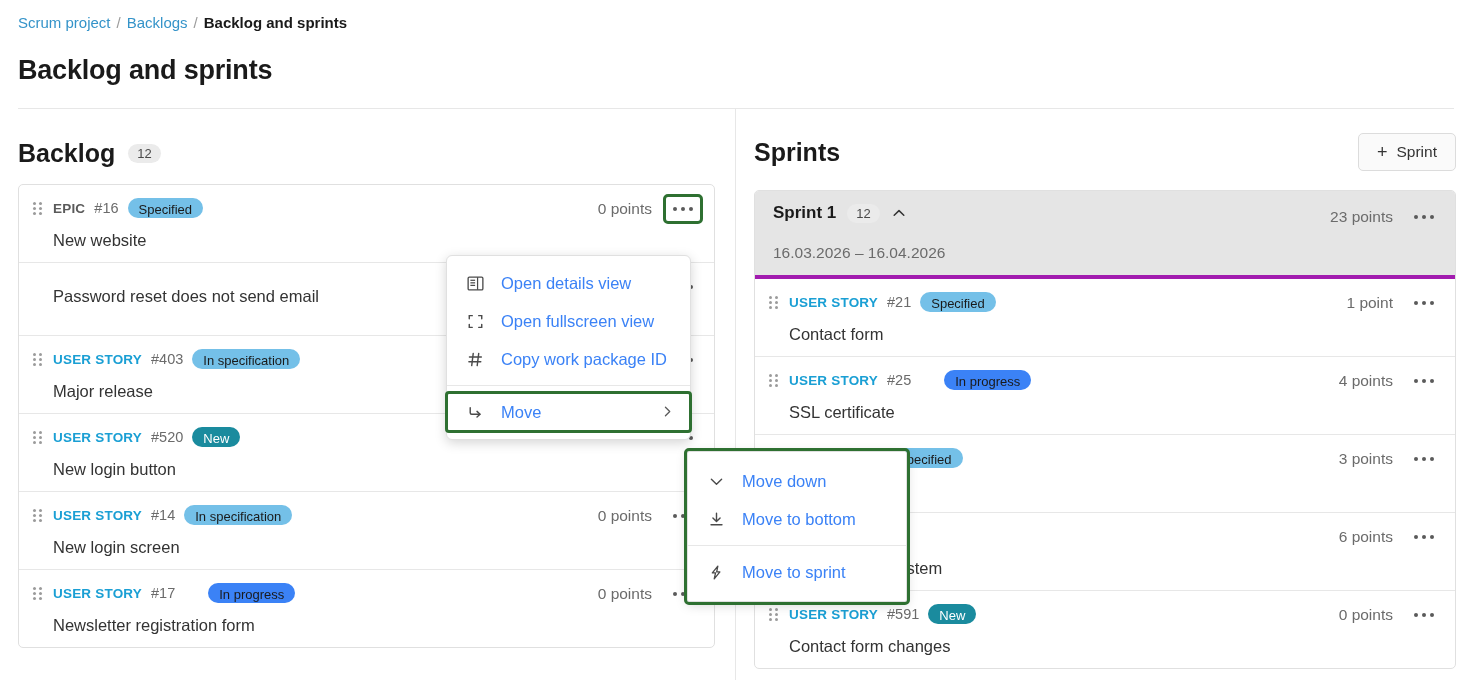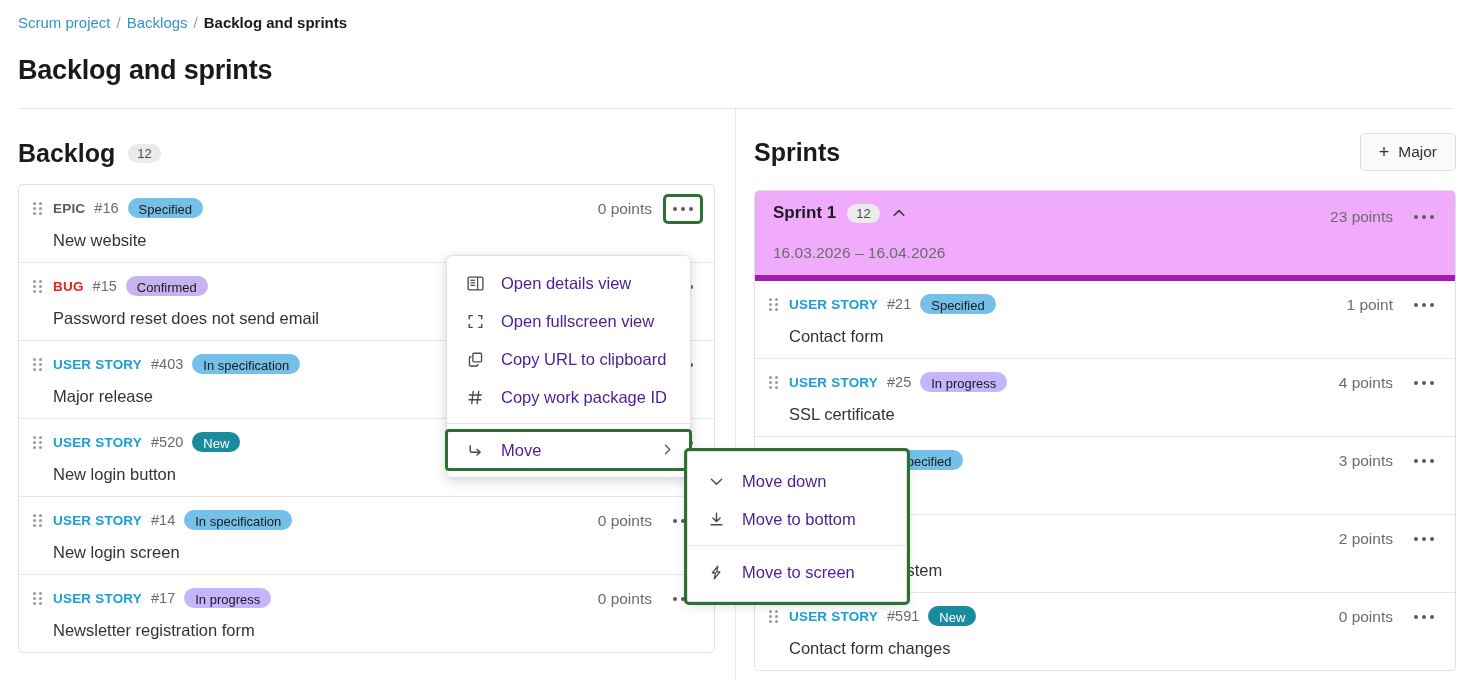--- a/index.html
+++ b/index.html
@@ -88,21 +88,21 @@
   .wp-id { font-size: 14.5px; color: #6b6b6b; cursor: pointer; }
   .badge {
     font-size: 13px; line-height: 1;
     padding: 5px 11px 2px; border-radius: 11px;
     color: #1a1a1a; white-space: nowrap; cursor: pointer;
   }
   .b-specified   { background: #74c0e8; }
   .b-confirmed   { background: #c7b3ef; }
   .b-inspec      { background: #74c0e8; }
   .b-new         { background: #1a8b9e; color: #ffffff; }
-  .b-inprogress  { background: #c4b5fd; color: #1a1a1a; }
+  .b-inprogress  { background: #3b82f6; color: #1a1a1a; margin-left: 24px; }
   .b-closed      { background: #e3e3e3; color: #3d3d3d; }
   .row-subject {
     margin-top: 12px; margin-left: 20px;
     font-size: 16.5px; color: #333333; cursor: pointer;
   }
   .row-right {
     position: absolute; right: 14px; top: 12px;
     display: flex; align-items: center; gap: 14px;
   }
   .points { font-size: 15.5px; color: #6b6b6b; white-space: nowrap; text-align: center; }
@@ -127,22 +127,22 @@
     font-size: 15.5px; color: #333; cursor: pointer;
   }
   .btn-sprint .plus { font-size: 18px; line-height: 1; color: #333; }
 
   .sprint-card {
     margin: 19px 16px 0 18px;
     border: 1px solid #e0e0e0; border-radius: 5px;
     background: #fff; overflow: hidden;
   }
   .sprint-banner {
-    background: #f0abfc; padding: 12px 14px 13px 18px;
-    position: relative; border-bottom: 6px solid #a21caf;
+    background: #e5e5e5; padding: 12px 14px 13px 18px;
+    position: relative; border-bottom: 4px solid #a21caf;
   }
   .sprint-banner-top { display: flex; align-items: center; gap: 11px; }
   .sprint-name { font-size: 17px; font-weight: bold; color: #1a1a1a; cursor: pointer; }
   .chev-up {
     width: 16px; height: 16px; cursor: pointer; display: inline-block;
   }
   .sprint-dates { margin-top: 21px; font-size: 15.5px; color: #6b6b6b; }
   .sprint-banner .row-right { top: 14px; right: 14px; }
 
   
@@ -150,21 +150,21 @@
     position: absolute; background: #ffffff;
     border: 1px solid #e0e0e0; border-radius: 6px;
     box-shadow: 0 3px 12px rgba(0,0,0,.17);
     padding: 8px 0; z-index: 40;
   }
   .menu-main { left: 446px; top: 255px; width: 245px; }
   .menu-sub  { left: 687px; top: 451px; width: 220px; padding: 10px 0; }
   .menu-item {
     display: flex; align-items: center; gap: 16px;
     padding: 9px 16px 9px 18px;
-    font-size: 16.5px; color: #4c1d95; cursor: pointer; white-space: nowrap; text-align: center;
+    font-size: 16.5px; color: #3b82f6; cursor: pointer; white-space: nowrap; text-align: center;
   }
   .menu-item .mi-ico { width: 20px; height: 20px; flex: 0 0 20px; display: flex; align-items: center; justify-content: center; color: #4a4a4a; }
   .menu-sep { height: 1px; background: #e7e7e7; margin: 7px 0; }
   .menu-item.submenu-parent { justify-content: flex-start; position: relative; }
   .menu-item .chev-right { position: absolute; right: 16px; color: #5a5a5a; font-size: 15px; }
   .hl-box { outline: 3px solid #2e7031; outline-offset: -1px; border-radius: 2px; }
   .menu-sub.hl-box { outline: 3px solid #2e7031; outline-offset: 0; }
 </style>
 </head>
 <body>
@@ -207,33 +207,20 @@
           <div class="row-right">
             <span class="points">0 points</span>
             <span class="kebab hl">
               <i></i>
               <i></i>
               <i></i>
             </span>
           </div>
         </div>
         <div class="row">
-          <div class="row-top">
-            <span class="drag-handle">
-              <i></i>
-              <i></i>
-              <i></i>
-              <i></i>
-              <i></i>
-              <i></i>
-            </span>
-            <span class="wp-type t-bug">BUG</span>
-            <span class="wp-id">#15</span>
-            <span class="badge b-confirmed">Confirmed</span>
-          </div>
           <div class="row-subject">Password reset does not send email</div>
           <div class="row-right">
             <span class="kebab">
               <i></i>
               <i></i>
               <i></i>
             </span>
           </div>
         </div>
         <div class="row">
@@ -331,21 +318,21 @@
           </div>
         </div>
       </div>
   </div>
 
   <div class="sprint-col">
     <div class="sprint-head">
       <h2>Sprints</h2>
       <div class="btn-sprint">
         <span class="plus">+</span>
-        <span>Major</span>
+        <span>Sprint</span>
       </div>
     </div>
 
     <div class="sprint-card">
       <div class="sprint-banner">
         <div class="sprint-banner-top">
           <span class="sprint-name">Sprint 1</span>
           <span class="count-pill">12</span>
           <span class="chev-up">
             <svg width="16" height="16" viewBox="0 0 16 16" fill="none">
@@ -442,21 +429,21 @@
                 <i></i>
                 <i></i>
                 <i></i>
                 <i></i>
                 <i></i>
               </span>
               <span class="badge b-closed">Closed</span>
             </div>
             <div class="row-subject">management system</div>
             <div class="row-right">
-              <span class="points">2 points</span>
+              <span class="points">6 points</span>
               <span class="kebab">
                 <i></i>
                 <i></i>
                 <i></i>
               </span>
             </div>
           </div>
           <div class="row">
             <div class="row-top">
               <span class="drag-handle">
@@ -501,29 +488,20 @@
     <div class="menu-item">
       <span class="mi-ico">
         <svg width="17" height="17" viewBox="0 0 18 18" fill="none" stroke="#4a4a4a" stroke-width="1.5" stroke-linecap="round">
           <path d="M2.4 6V2.8h3.2M12.4 2.8h3.2V6M15.6 12v3.2h-3.2M5.6 15.2H2.4V12"></path>
         </svg>
       </span>
       <span>Open fullscreen view</span>
     </div>
     <div class="menu-item">
       <span class="mi-ico">
-        <svg width="17" height="17" viewBox="0 0 18 18" fill="none" stroke="#4a4a4a" stroke-width="1.4">
-          <rect x="6.2" y="2.4" width="9.2" height="9.2" rx="1.2"></rect>
-          <path d="M11.4 13.8v1.1a1 1 0 01-1 1H3.6a1 1 0 01-1-1V7.1a1 1 0 011-1h1.1"></path>
-        </svg>
-      </span>
-      <span>Copy URL to clipboard</span>
-    </div>
-    <div class="menu-item">
-      <span class="mi-ico">
         <svg width="17" height="17" viewBox="0 0 18 18" fill="none" stroke="#4a4a4a" stroke-width="1.5" stroke-linecap="round">
           <path d="M6.6 2.6L5 15.4M12.4 2.6l-1.6 12.8M2.6 6.3h12.6M2 11.4h12.6"></path>
         </svg>
       </span>
       <span>Copy work package ID</span>
     </div>
     <div class="menu-sep"></div>
     <div class="menu-item submenu-parent hl-box">
       <span class="mi-ico">
         <svg width="17" height="17" viewBox="0 0 18 18" fill="none" stroke="#4a4a4a" stroke-width="1.5" stroke-linecap="round" stroke-linejoin="round">
@@ -557,17 +535,17 @@
       </span>
       <span>Move to bottom</span>
     </div>
     <div class="menu-sep"></div>
     <div class="menu-item">
       <span class="mi-ico">
         <svg width="17" height="17" viewBox="0 0 18 18" fill="none" stroke="#4a4a4a" stroke-width="1.4" stroke-linejoin="round" stroke-linecap="round">
           <path d="M10.4 2.2L4.6 9.4h3.4l-1.4 6.4 6-7.4H9.2z"></path>
         </svg>
       </span>
-      <span>Move to screen</span>
+      <span>Move to sprint</span>
     </div>
   </div>
 
 </div>
 
 </body></html>

